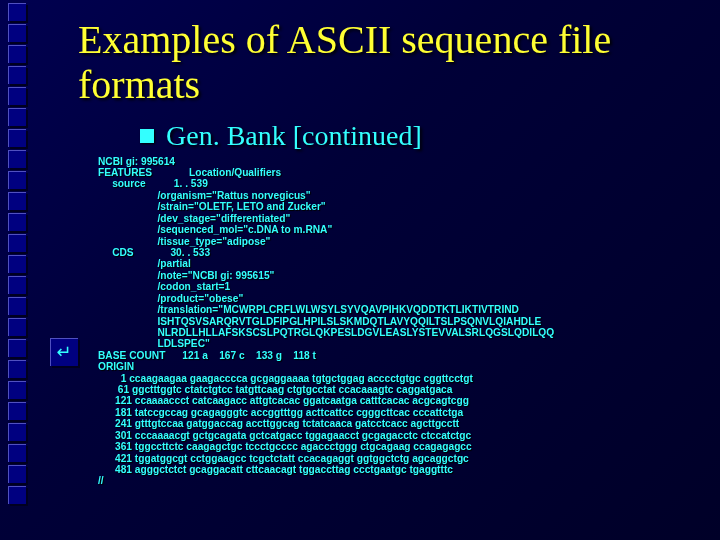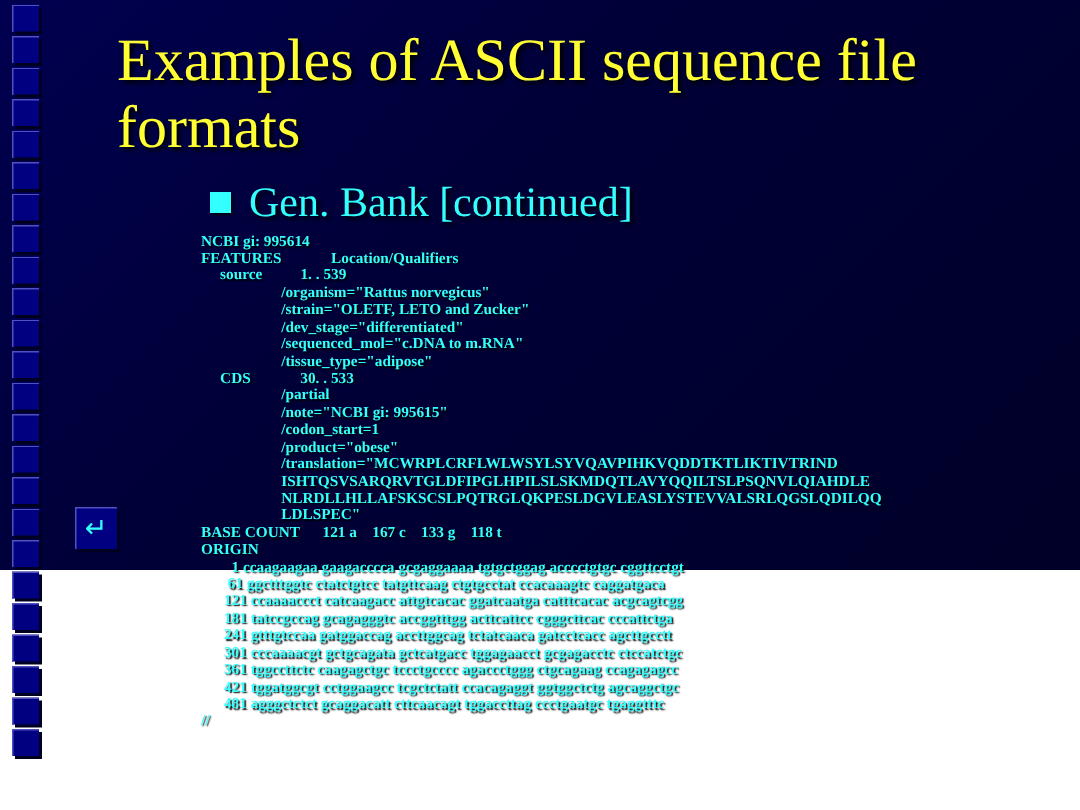--- a/index.html
+++ b/index.html
@@ -1,36 +1,36 @@
 <!DOCTYPE html>
 <html><head>
 <meta charset="utf-8">
 <style>
   html,body{margin:0;padding:0;width:720px;height:540px;overflow:hidden;font-family:Arial,Helvetica,sans-serif;}
   .slide{
-    width:720px;height:380px;
+    width:720px;height:540px;
     background:linear-gradient(135deg,#000050 0%,#000038 40%,#000028 100%);
     position:relative;box-sizing:border-box;
     padding:18px 30px 10px 50px;
   }
   .deco{position:absolute;left:8px;top:0;width:28px;height:540px;}
   .deco div{width:18px;height:18px;background:#000080;margin:3px 0;box-shadow:2px 2px 0 #000020,inset 1px 1px 0 #5050c0;}
   .title{
     font-family:"Times New Roman",Times,serif;
     color:#ffff33;font-size:40px;line-height:1.12;font-weight:normal;
     margin:0 0 12px 28px;max-width:600px;text-shadow:2px 2px 3px #000;
   }
   .sub{
     font-family:"Times New Roman",Times,serif;
     color:#33ffff;font-size:28px;margin:0 0 4px 64px;text-shadow:2px 2px 3px #000;padding-left:26px;
   }
   .bullet{display:inline-block;width:14px;height:14px;background:#33ffff;margin-right:12px;vertical-align:2px;box-shadow:1px 1px 2px #000;}
   .body{
-    color:#33ffff;font-size:10.2px;line-height:1.12;margin-left:84px;max-width:560px;
-    white-space:pre;font-family:Liberation Serif, serif;font-weight:bold;
+    color:#33ffff;font-size:10.2px;line-height:1.12;margin-left:48px;max-width:560px;
+    white-space:pre;font-family:Liberation Sans, sans-serif;font-weight:bold;
     text-shadow:1px 1px 1px #000;
   }
   .enter{
     position:absolute;left:50px;top:338px;width:28px;height:28px;
     background:#000080;color:#33ffff;font-size:18px;text-align:center;line-height:28px;
     box-shadow:2px 2px 0 #000020,inset 1px 1px 0 #5050c0;
   }
 </style>
 </head>
 <body>

